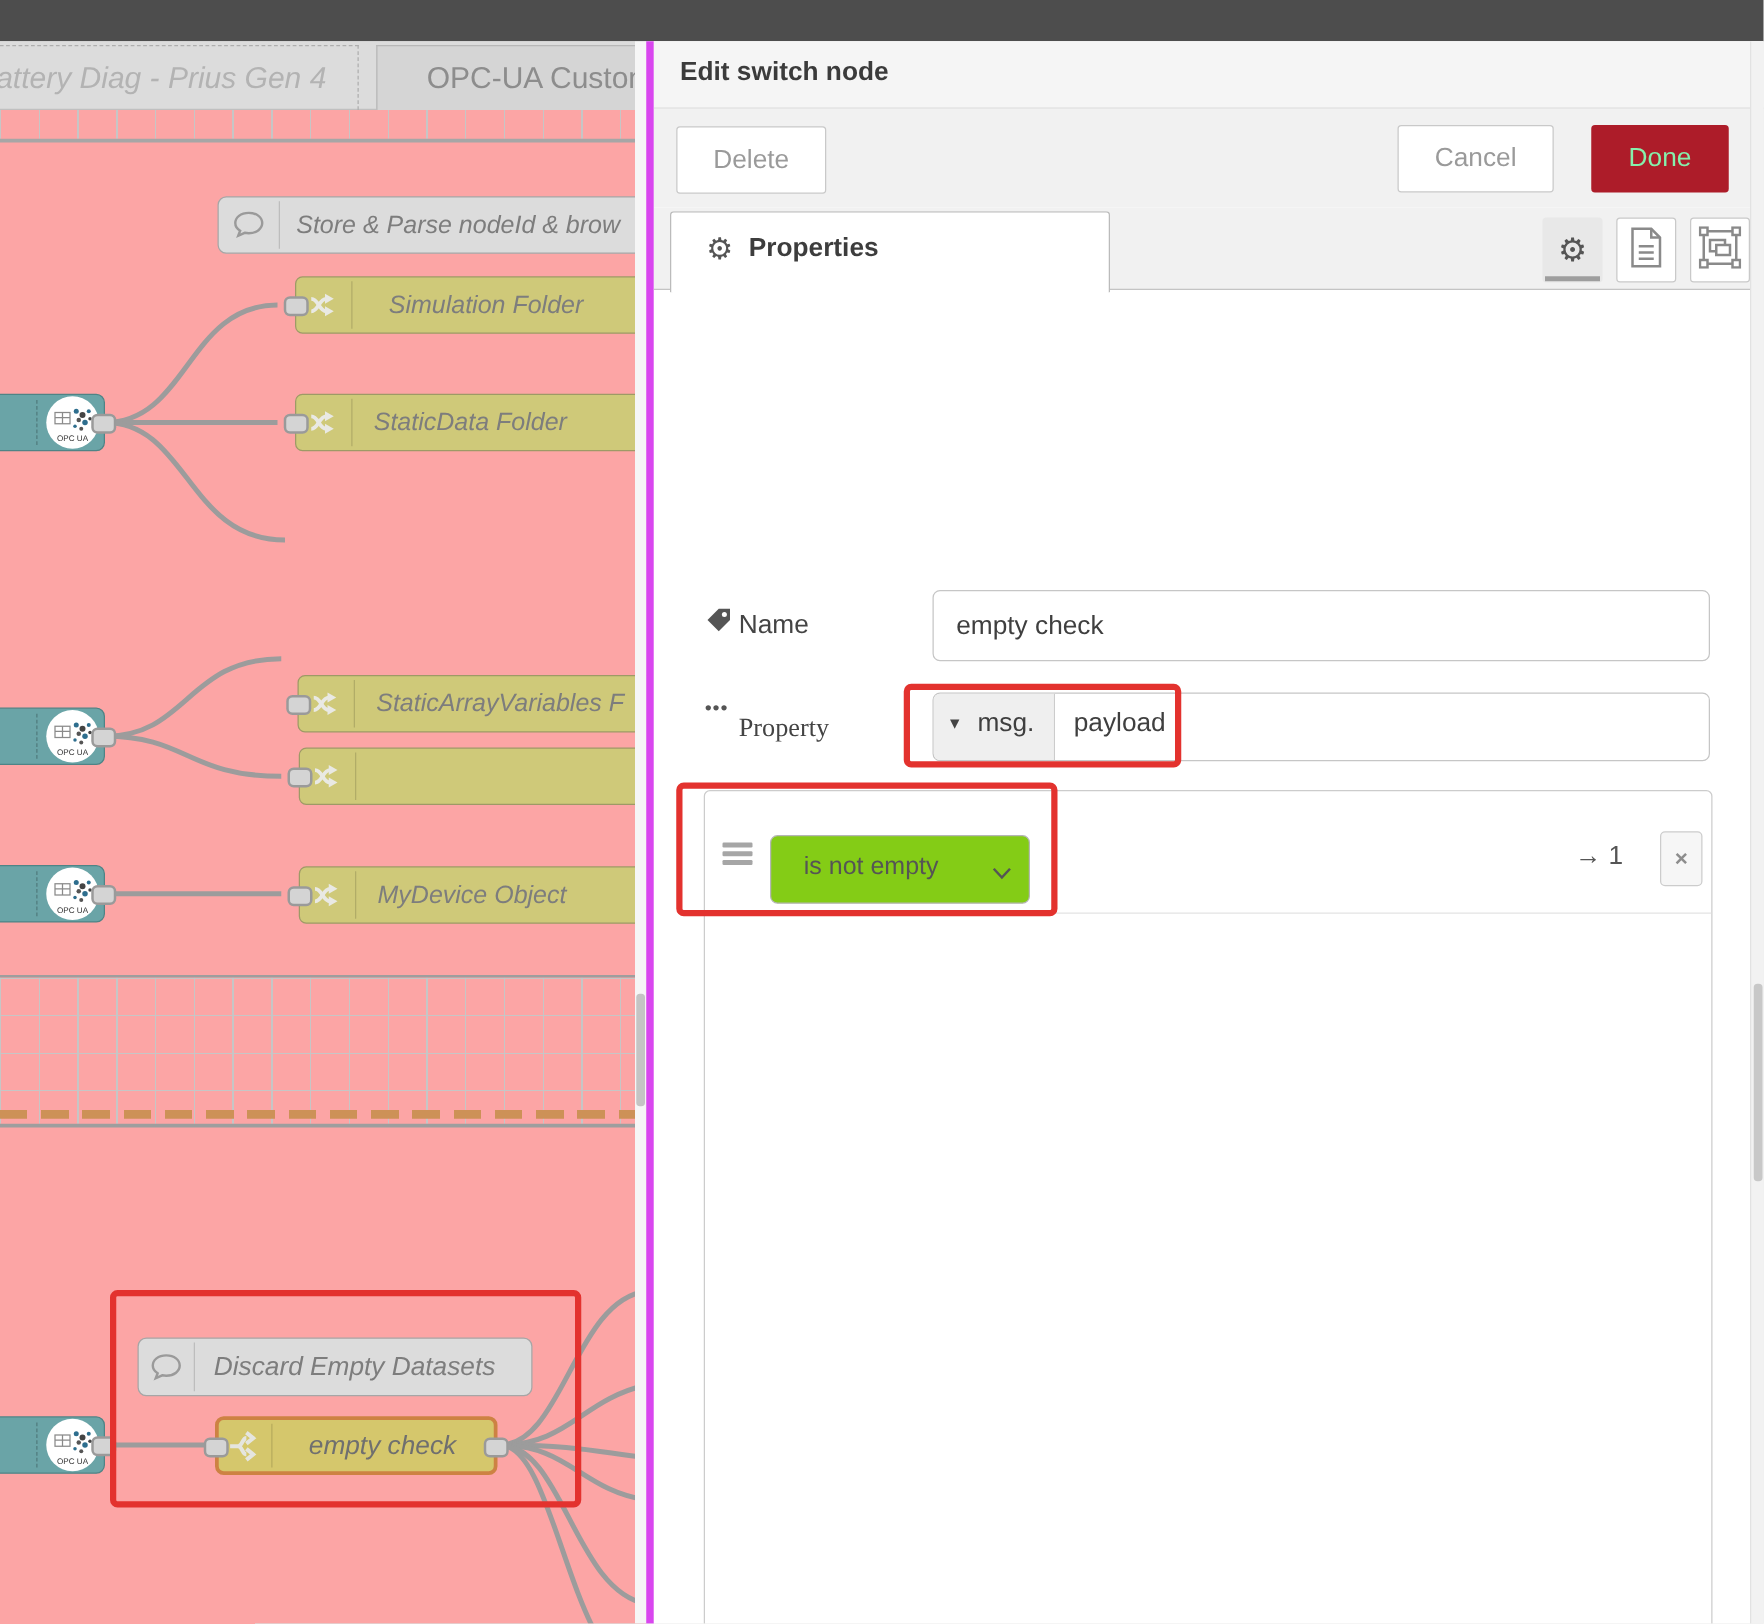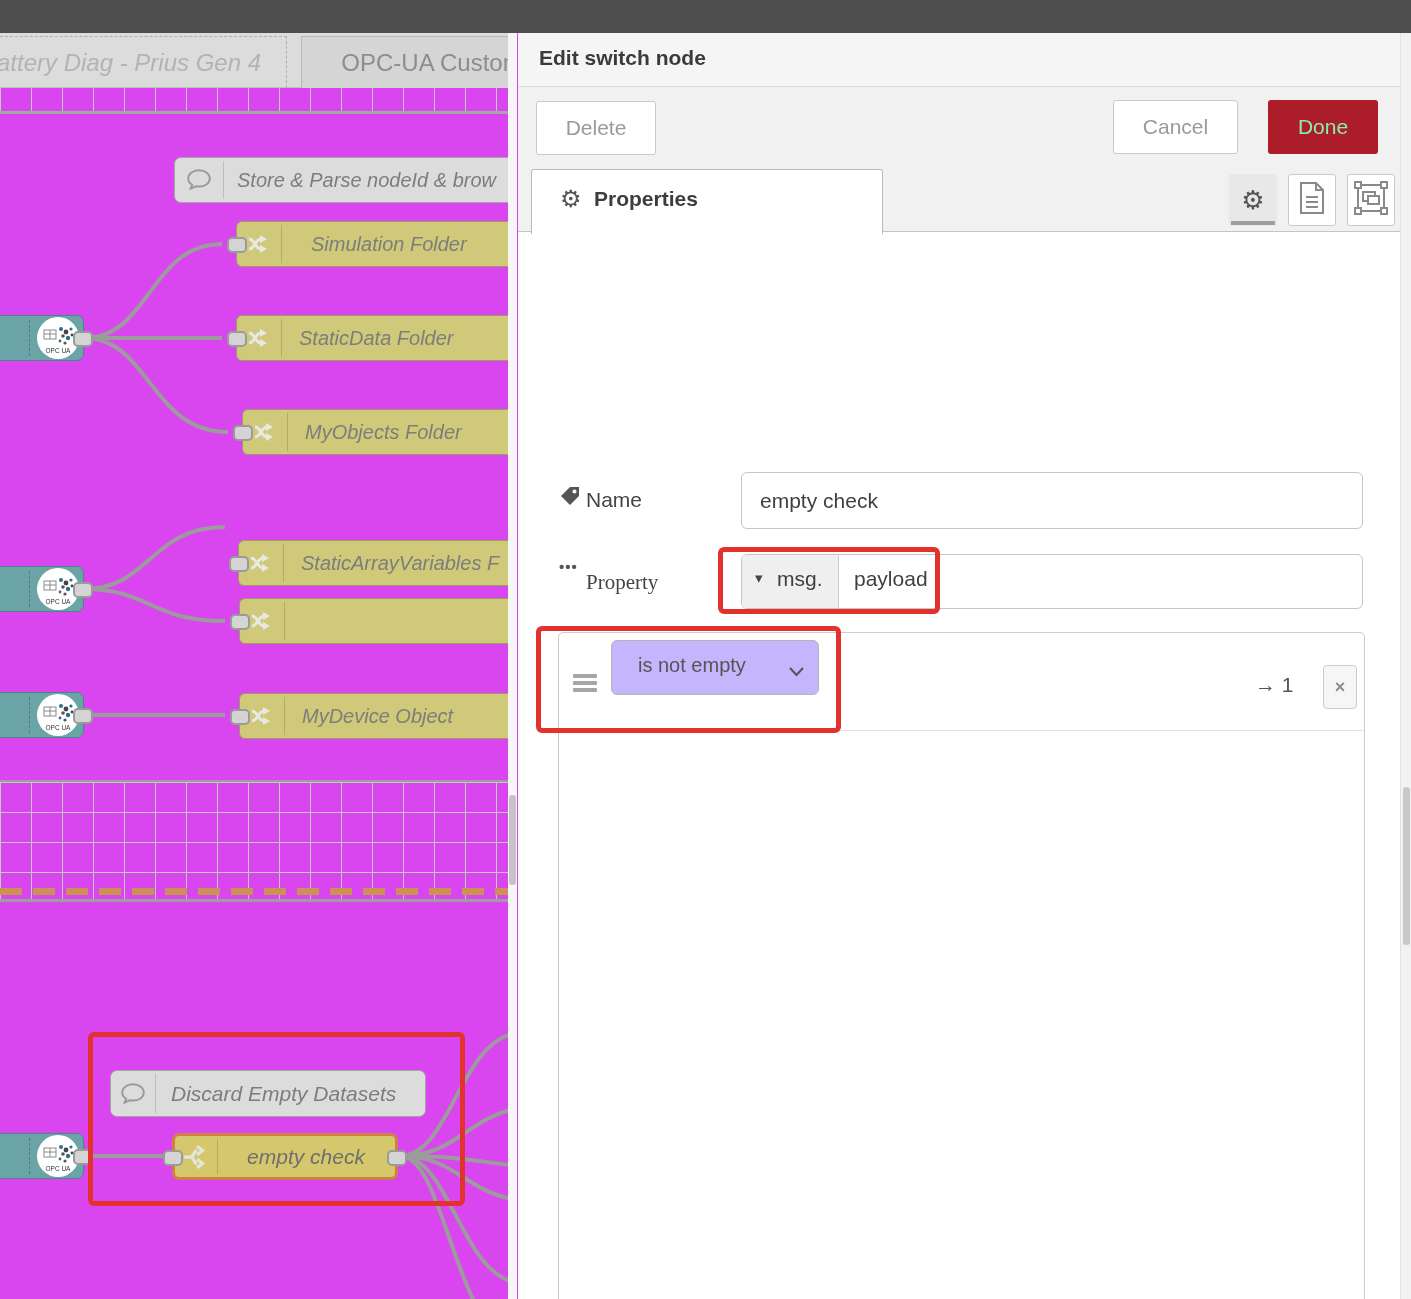--- a/index.html
+++ b/index.html
@@ -6,21 +6,21 @@
   #app{position:relative;width:1411px;height:1299px;overflow:hidden;
        font-family:"Liberation Sans",sans-serif;background:#d2d2d2;}
   
   #topbar{position:absolute;left:0;top:0;width:1411px;height:33px;background:#4d4d4d;}
   
   #workspace{position:absolute;left:0;top:33px;width:517px;height:1266px;background:#d2d2d2;overflow:hidden;}
   #tabbar{position:absolute;left:0;top:0;right:0;height:55px;background:#dcdcdc;border-bottom:1px solid #c0c0c0;box-sizing:border-box;}
   .wtab{position:absolute;top:3px;height:52px;line-height:52px;text-align:center;font-size:24px;box-sizing:border-box;white-space:nowrap;overflow:hidden;}
   #tab1{left:-45px;width:332px;border:1px dashed #aeaeae;border-bottom:none;color:#b3b3b3;font-style:italic;}
   #tab2{left:301px;width:262px;background:#d5d5d5;border:1px solid #b7b7b7;border-bottom:none;color:#8d8d8d;}
-  #canvas{position:absolute;left:0;top:55px;width:517px;height:1211px;background:#d946ef;padding-left:20px;}
+  #canvas{position:absolute;left:0;top:55px;width:517px;height:1211px;background:#fca5a5;padding-left:20px;}
   .grid-strip-top{position:absolute;left:0;top:0;width:509px;height:26px;box-sizing:border-box;border-bottom:3px solid #a6a6a6;
       background:repeating-linear-gradient(90deg,#c6c6c6 0 1px,transparent 1px 31px);}
   .grid-band{position:absolute;left:0;top:692px;width:509px;height:122px;box-sizing:border-box;
       border-top:2px solid #9e9e9e;border-bottom:3px solid #9e9e9e;
       background:repeating-linear-gradient(90deg,#c6c6c6 0 1px,transparent 1px 31px),
                  repeating-linear-gradient(180deg,#c6c6c6 0 1px,transparent 1px 30px);}
   .dashed-orange{position:absolute;left:0;top:800px;width:509px;height:7px;
       background:repeating-linear-gradient(90deg,#cd9157 0 22px,transparent 22px 33px);}
   #wires{position:absolute;left:0;top:0;width:517px;height:1211px;}
   #wires path{stroke:#9c9c9c;stroke-width:4;fill:none;}
@@ -32,21 +32,21 @@
   .node-switch-sel{background:#d5c76c;border:3px solid #cd8243;}
   .nicon{position:absolute;left:0;top:0;bottom:0;display:flex;align-items:center;justify-content:center;}
   .nsep{position:absolute;top:3px;bottom:3px;width:0;border-left:1px solid rgba(0,0,0,0.14);}
   .nsep-dash{position:absolute;top:4px;bottom:4px;width:0;border-left:1px dashed rgba(0,0,0,0.25);}
   .nlabel{position:absolute;top:0;bottom:0;display:flex;align-items:center;font-style:italic;color:#7d7d7d;white-space:nowrap;}
   .port{position:absolute;width:20px;height:16px;background:#d4d4d4;border:2px solid #9a9a9a;border-radius:5px;box-sizing:border-box;}
   .redbox{position:absolute;border:5px solid #e3322e;border-radius:6px;box-sizing:border-box;}
   .cv-scroll{position:absolute;left:508px;top:0;width:9px;height:1266px;background:#f6f6f6;}
   .cv-thumb{position:absolute;left:1px;top:762px;width:7px;height:90px;background:#c4c4c4;border-radius:3px;}
   
-  #dialog{position:absolute;left:517px;top:33px;width:894px;height:1266px;background:#fff;border-left:1px solid #d946ef;box-sizing:border-box;overflow:hidden;}
+  #dialog{position:absolute;left:517px;top:33px;width:894px;height:1266px;background:#fff;border-left:6px solid #d946ef;box-sizing:border-box;overflow:hidden;}
   .dlg-header{position:absolute;left:0;top:0;right:0;height:53px;background:#f5f5f5;border-bottom:1px solid #dcdcdc;}
   .dlg-title{position:absolute;left:21px;top:13px;font-size:21px;font-weight:bold;color:#3b3b3b;}
   .dlg-buttons{position:absolute;left:0;top:54px;right:0;height:79px;background:#f1f1f1;}
   .btn{position:absolute;box-sizing:border-box;text-align:center;font-size:21px;border-radius:3px;cursor:pointer;}
   .btn-plain{background:#fff;border:1px solid #c9c9c9;color:#9a9a9a;}
   #btn-delete{left:18px;top:14px;width:120px;height:54px;line-height:52px;}
   #btn-cancel{left:595px;top:13px;width:125px;height:54px;line-height:52px;}
   #btn-done{left:750px;top:13px;width:110px;height:54px;line-height:54px;background:#ad1c29;color:#86efac;border:none;}
   .dlg-tabrow{position:absolute;left:0;top:133px;right:11px;height:66px;background:#f1f1f1;border-bottom:1px solid #c4c4c4;box-sizing:border-box;}
   .tab-properties{position:absolute;left:13px;top:3px;width:350px;height:64px;background:#fff;border:1px solid #bbb;border-bottom:none;border-radius:3px 3px 0 0;z-index:2;}
@@ -62,21 +62,21 @@
   .textbox{position:absolute;box-sizing:border-box;border:1px solid #c6c6c6;border-radius:6px;background:#fff;font-size:21px;color:#3f3f3f;}
   #name-input{left:223px;top:240px;width:622px;height:57px;line-height:55px;padding-left:18px;}
   #prop-input{left:223px;top:322px;width:622px;height:55px;}
   .prop-prefix{position:absolute;left:0;top:0;bottom:0;width:96px;background:#efefef;border-right:1px solid #ccc;border-radius:5px 0 0 5px;}
   .prop-caret{position:absolute;left:13px;top:14px;font-size:15px;color:#444;}
   .prop-prefix-label{position:absolute;left:35px;top:12px;font-size:21px;color:#3f3f3f;}
   .prop-value{position:absolute;left:112px;top:12px;font-size:21px;color:#3f3f3f;}
   .rules-box{position:absolute;left:40px;top:400px;width:807px;height:900px;border:1px solid #ccc;border-radius:5px;box-sizing:border-box;}
   .hamburger{position:absolute;left:55px;top:442px;width:24px;height:18px;}
   .hamburger div{height:4px;background:#a6a6a6;margin-bottom:3px;border-radius:1px;}
-  .rule-select{position:absolute;left:93px;top:408px;width:208px;height:55px;box-sizing:border-box;border:1px solid #b5b5b5;border-radius:6px;background:#c4b5fd;}
+  .rule-select{position:absolute;left:93px;top:436px;width:208px;height:55px;box-sizing:border-box;border:1px solid #b5b5b5;border-radius:6px;background:#84cc16;}
   .rule-select-label{position:absolute;left:26px;top:13px;font-size:20px;color:#555;}
   .rule-chevron{position:absolute;right:14px;top:22px;}
   .rule-out{position:absolute;left:737px;top:441px;font-size:21px;color:#555;}
   .rule-remove{position:absolute;left:805px;top:433px;width:34px;height:44px;box-sizing:border-box;border:1px solid #ccc;border-radius:4px;background:#f6f6f6;color:#8d8d8d;font-weight:bold;font-size:18px;text-align:center;line-height:42px;}
   .rule-divider{position:absolute;left:43px;top:498px;width:803px;height:1px;background:#e3e3e3;}
   .dlg-scroll{position:absolute;right:0;top:0;width:11px;height:1266px;background:#f2f2f2;border-left:1px solid #e2e2e2;box-sizing:border-box;}
   .dlg-thumb{position:absolute;left:2px;top:754px;width:7px;height:158px;background:#c8c8c8;border-radius:3px;}
 </style>
 </head>
 <body>
@@ -141,33 +141,20 @@
               <path d="M1 16 C7 16 7 6 13 6" stroke="#e9e9e4" stroke-width="3" fill="none"></path>
               <polygon points="12,2 19,6 12,10" fill="#e9e9e4"></polygon>
               <path d="M1 6 C7 6 7 16 13 16" stroke="#e9e9e4" stroke-width="3" fill="none"></path>
               <polygon points="12,12 19,16 12,20" fill="#e9e9e4"></polygon>
             </svg>
           </div>
         <div class="nsep" style="left:44px;"></div>
         <div class="nlabel" style="left:62px;font-size:20px;">StaticData Folder</div>
         <div class="port" style="left:-10px;top:15px;"></div>
       </div>
-      <div class="node node-change" style="left:242px;top:321px;width:292px;height:46px;">
-        <div class="nicon" style="width:44px;">
-            <svg width="26" height="22" viewBox="0 0 22 22">
-              <path d="M1 16 C7 16 7 6 13 6" stroke="#e9e9e4" stroke-width="3" fill="none"></path>
-              <polygon points="12,2 19,6 12,10" fill="#e9e9e4"></polygon>
-              <path d="M1 6 C7 6 7 16 13 16" stroke="#e9e9e4" stroke-width="3" fill="none"></path>
-              <polygon points="12,12 19,16 12,20" fill="#e9e9e4"></polygon>
-            </svg>
-          </div>
-        <div class="nsep" style="left:44px;"></div>
-        <div class="nlabel" style="left:62px;font-size:20px;">MyObjects Folder</div>
-        <div class="port" style="left:-10px;top:15px;"></div>
-      </div>
       <div class="node node-change" style="left:238px;top:416px;width:292px;height:46px;margin-top:36px;">
         <div class="nicon" style="width:44px;">
             <svg width="26" height="22" viewBox="0 0 22 22">
               <path d="M1 16 C7 16 7 6 13 6" stroke="#e9e9e4" stroke-width="3" fill="none"></path>
               <polygon points="12,2 19,6 12,10" fill="#e9e9e4"></polygon>
               <path d="M1 6 C7 6 7 16 13 16" stroke="#e9e9e4" stroke-width="3" fill="none"></path>
               <polygon points="12,12 19,16 12,20" fill="#e9e9e4"></polygon>
             </svg>
           </div>
         <div class="nsep" style="left:44px;"></div>

